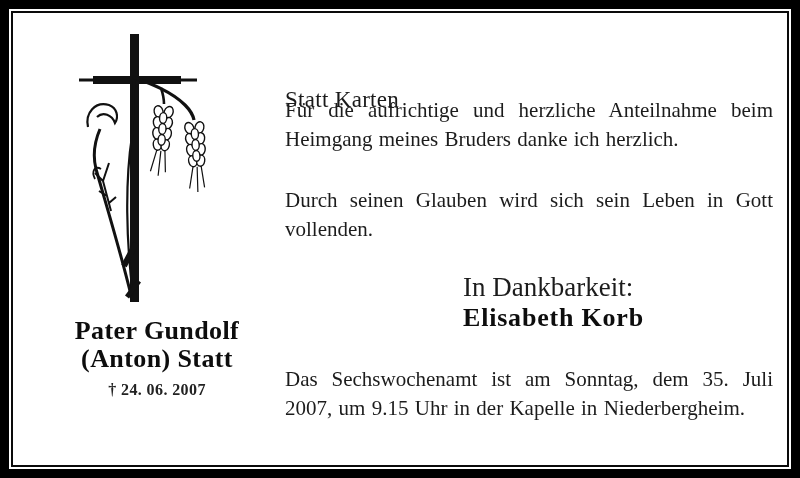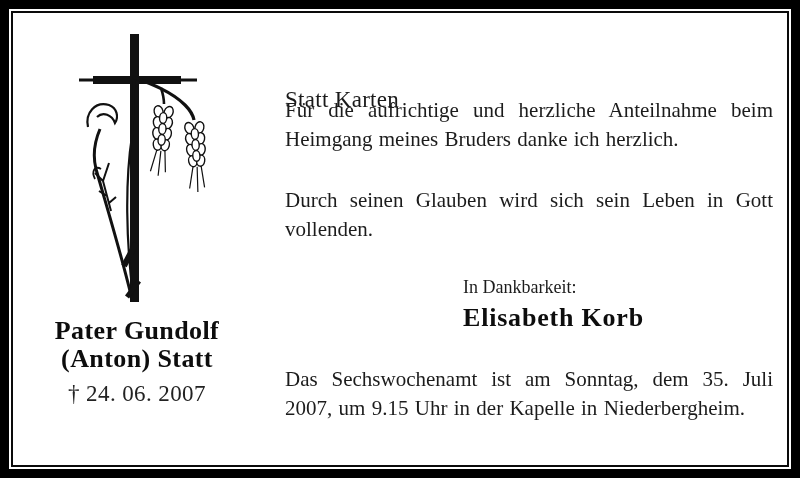--- a/index.html
+++ b/index.html
@@ -34,36 +34,36 @@
     border: 2px solid #0a0a0a;
     box-sizing: border-box;
   }
   .artwork {
     position: absolute;
     left: 56px;
     top: 18px;
   }
   .name-block {
     position: absolute;
-    left: 12px;
+    left: 32px;
     top: 304px;
     width: 224px;
     text-align: center;
   }
   .name-line {
     font-size: 26px;
     font-weight: bold;
     line-height: 28px;
     color: #0d0d0d;
     letter-spacing: 0.4px;
     white-space: nowrap;
   }
   .death-date {
-    font-size: 23px;
-    font-weight: normal;
+    font-size: 16px;
+    font-weight: bold;
     margin-top: 8px;
     color: #222;
     letter-spacing: 0.4px;
   }
   .pre-header {
     position: absolute;
     left: 272px;
     top: 26px;
     font-size: 23px;
     letter-spacing: 0.3px;
@@ -82,21 +82,21 @@
   }
   .para1 { top: 83px; }
   .para2 { top: 173px; }
   .para3 { top: 352px; }
   .gratitude {
     position: absolute;
     left: 450px;
     top: 260px;
   }
   .gratitude-label {
-    font-size: 18px;
+    font-size: 27px;
     line-height: 29px;
     color: #1c1c1c;
   }
   .mourner-name {
     font-size: 26px;
     font-weight: bold;
     line-height: 31px;
     color: #0d0d0d;
     letter-spacing: 0.8px;
   }

